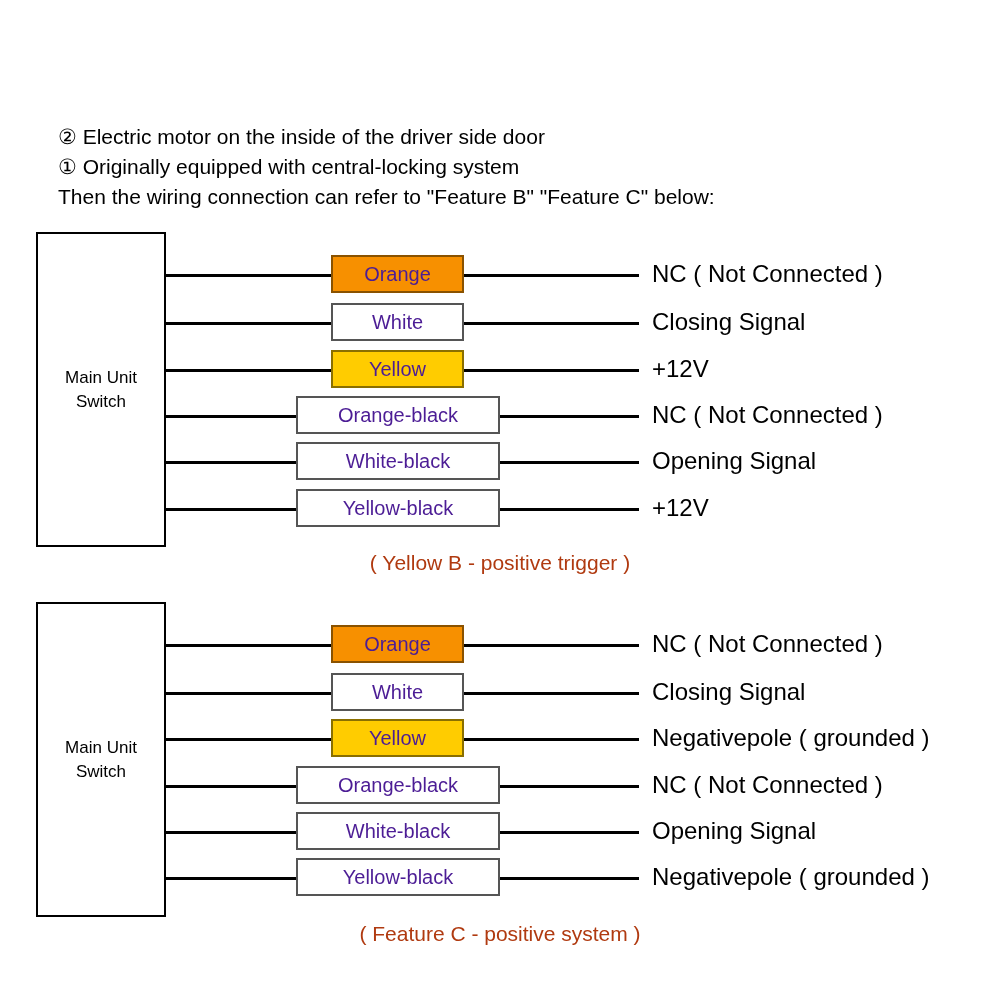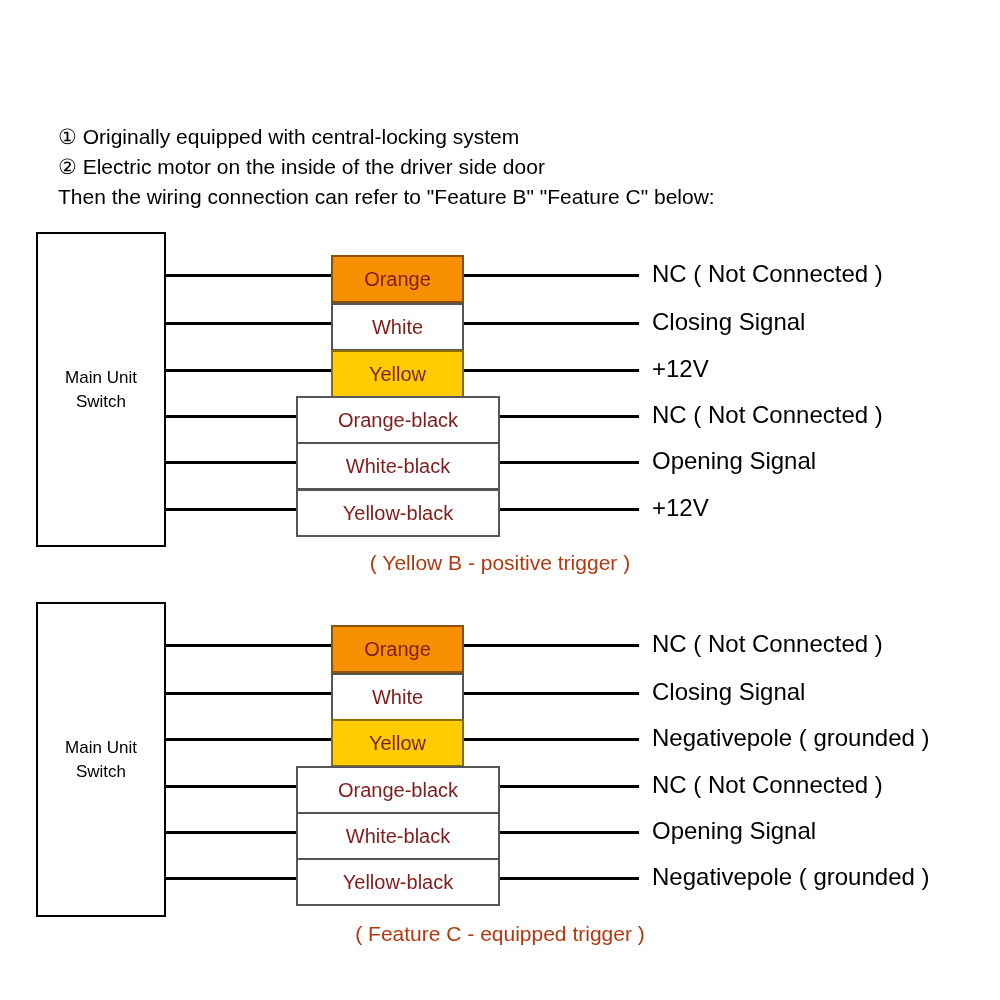--- a/index.html
+++ b/index.html
@@ -84,29 +84,29 @@
   }
   .wire-right {
     position: absolute;
     top: 19px;
     height: 0;
     border-top: 3px solid #000;
   }
   .label-box {
     position: absolute;
     top: 0;
-    height: 48px;
+    height: 38px;
     box-sizing: border-box;
     border: 2px solid #555;
     background: #fff;
     display: flex;
     align-items: center;
     justify-content: center;
     font-size: 20px;
-    color: #7f1d1d;
+    color: #4c1d95;
     z-index: 3;
   }
   .label-box.orange { background: #F79000; border-color: #8a5200; }
   .label-box.yellow { background: #FFCC00; border-color: #8a6f00; }
 
   .fn-text {
     position: absolute;
     top: 5px;
     font-size: 24px;
     white-space: nowrap;
@@ -121,26 +121,26 @@
   }
 </style>
 </head>
 <body>
 
 <div class="page">
 
 
   <div class="notes">
     <div class="note-line">
+      <span class="circ">②</span>
+      <span>Electric motor on the inside of the driver side door</span>
+    </div>
+    <div class="note-line">
       <span class="circ">①</span>
       <span>Originally equipped with central-locking system</span>
-    </div>
-    <div class="note-line">
-      <span class="circ">②</span>
-      <span>Electric motor on the inside of the driver side door</span>
     </div>
     <div class="note-line">
       <span>Then the wiring connection can refer to "Feature B" "Feature C" below:</span>
     </div>
   </div>
 
   <div class="diagram" style="top:0;">
 
     <div class="unit-box" style="left:36px; top:232px; width:130px; height:315px;">
       <span>Main Unit</span>
@@ -234,16 +234,16 @@
       <div class="fn-text" style="left:652px;">Opening Signal</div>
     </div>
 
     <div class="row" style="top:858px;">
       <div class="wire-left" style="left:166px; width:130px;"></div>
       <div class="label-box" style="left:296px; width:204px;">Yellow-black</div>
       <div class="wire-right" style="left:500px; width:139px;"></div>
       <div class="fn-text" style="left:652px;">Negativepole ( grounded )</div>
     </div>
 
-    <div class="caption" style="top:922px;">( Feature C - equipped trigger )</div>
+    <div class="caption" style="top:922px;">( Feature C - positive system )</div>
   </div>
 
 </div>
 
 </body></html>

